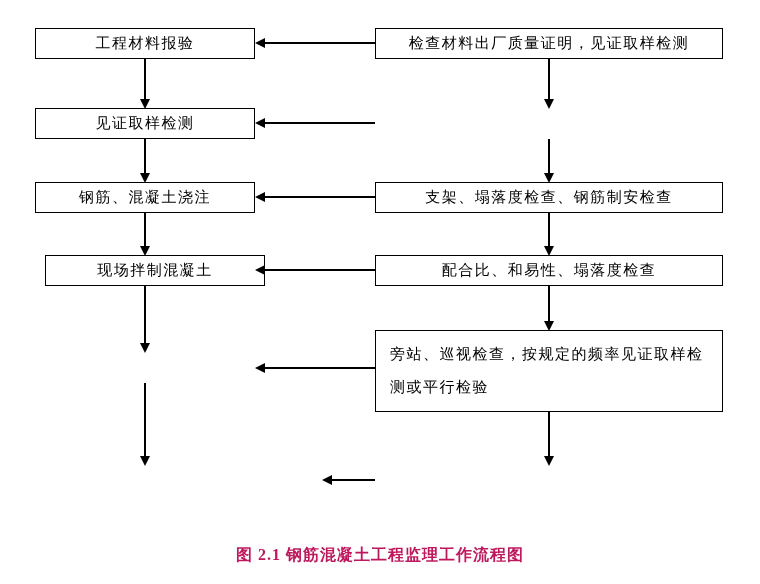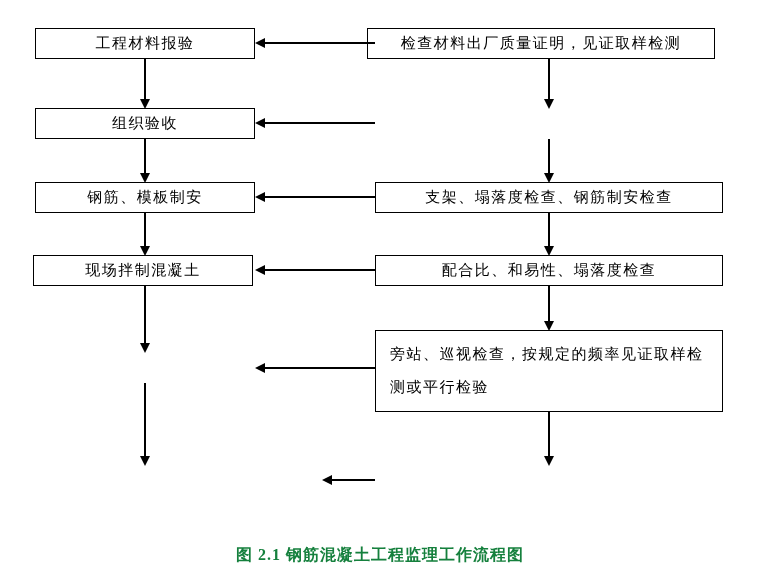--- a/index.html
+++ b/index.html
@@ -71,35 +71,35 @@
     border-top: 10px solid #000;
   }
   .caption {
     position: absolute;
     left: 0;
     top: 545px;
     width: 100%;
     text-align: center;
     font-size: 16px;
     font-weight: bold;
-    color: #15803d;
+    color: #be185d;
     letter-spacing: 1px;
   }
 </style>
 </head>
 <body>
 
 <div class="canvas">
 
   <div class="box" style="left:35px;  top:28px;  width:220px; height:31px">工程材料报验</div>
-  <div class="box" style="left:35px;  top:108px; width:220px; height:31px">组织验收</div>
-  <div class="box" style="left:35px;  top:182px; width:220px; height:31px">钢筋、模板制安</div>
-  <div class="box" style="left:33px;  top:255px; width:220px; height:31px">现场拌制混凝土</div>
+  <div class="box" style="left:35px;  top:108px; width:220px; height:31px">见证取样检测</div>
+  <div class="box" style="left:35px;  top:182px; width:220px; height:31px">钢筋、混凝土浇注</div>
+  <div class="box" style="left:45px;  top:255px; width:220px; height:31px">现场拌制混凝土</div>
 
-  <div class="box" style="left:367px; top:28px;  width:348px; height:31px">检查材料出厂质量证明，见证取样检测</div>
+  <div class="box" style="left:375px; top:28px;  width:348px; height:31px">检查材料出厂质量证明，见证取样检测</div>
   <div class="box" style="left:375px; top:182px; width:348px; height:31px">支架、塌落度检查、钢筋制安检查</div>
   <div class="box" style="left:375px; top:255px; width:348px; height:31px">配合比、和易性、塌落度检查</div>
   <div class="box multiline" style="left:375px; top:330px; width:348px; height:82px">旁站、巡视检查，按规定的频率见证取样检测或平行检验</div>
 
   <div class="ah" style="left:257px; top:42px;  width:118px"></div>
   <div class="ah" style="left:257px; top:122px; width:118px"></div>
   <div class="ah" style="left:257px; top:196px; width:118px"></div>
   <div class="ah" style="left:257px; top:269px; width:118px"></div>
   <div class="ah" style="left:257px; top:367px; width:118px"></div>
   <div class="ah" style="left:324px; top:479px; width:51px"></div>

